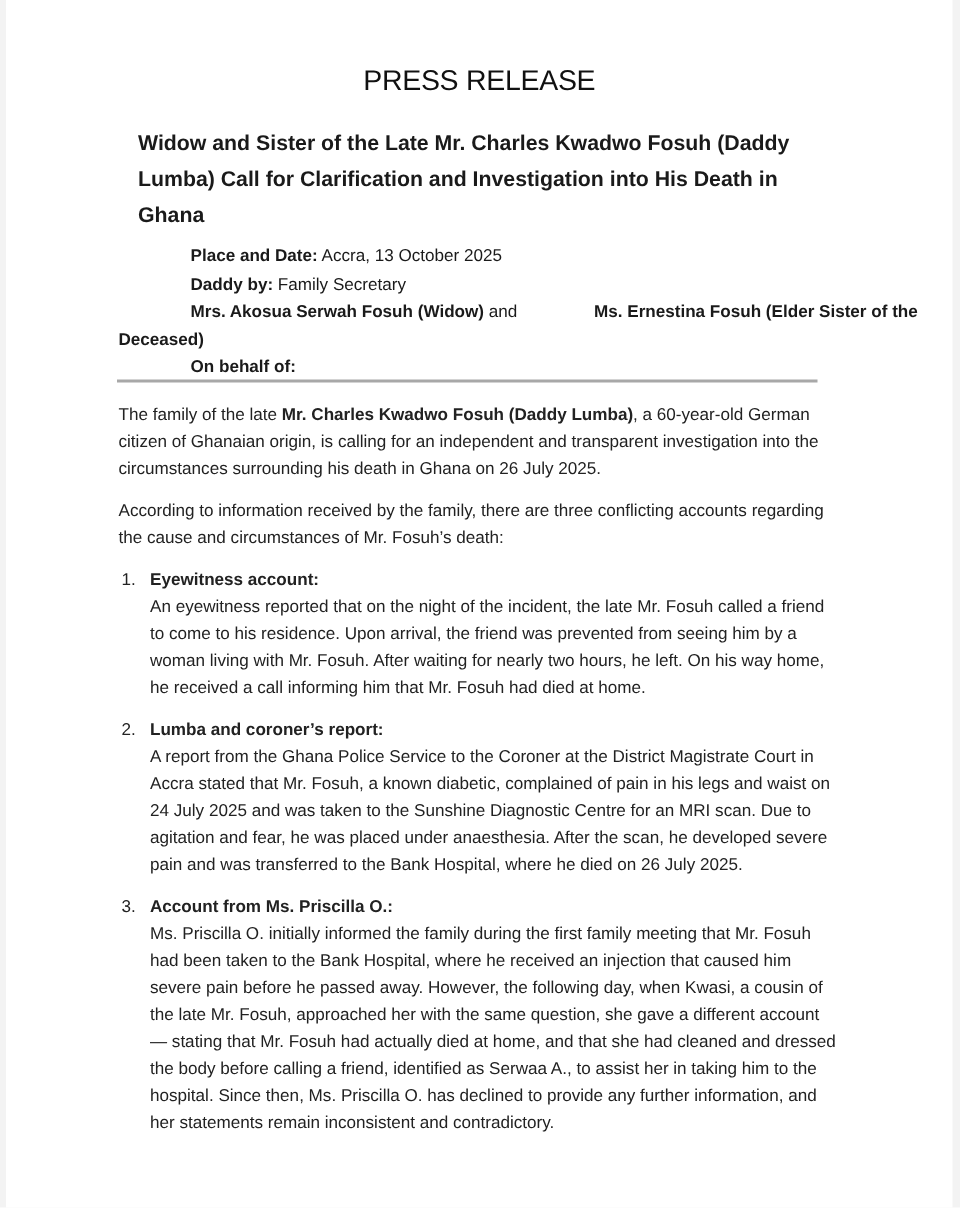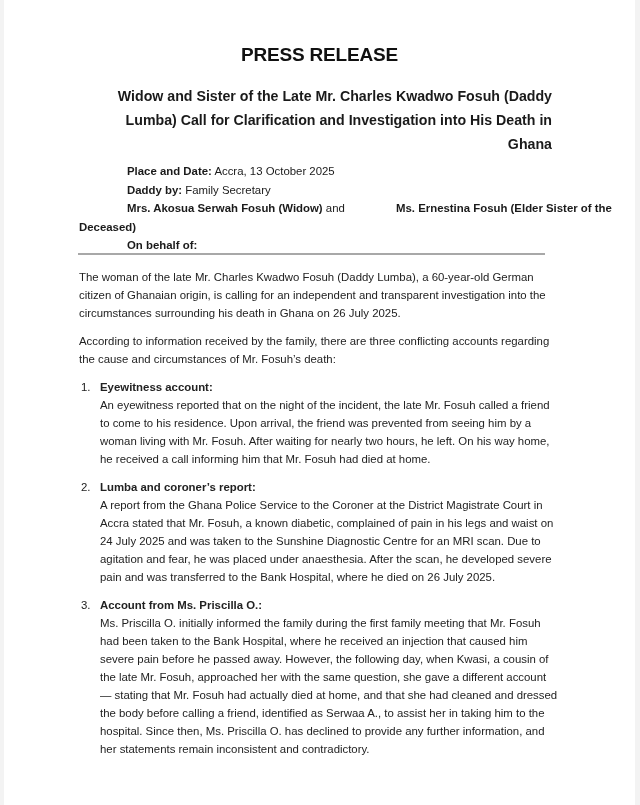--- a/index.html
+++ b/index.html
@@ -17,31 +17,31 @@
     top: 0;
     width: 631px;
     height: 805px;
     background: #ffffff;
   }
   .title {
     position: absolute;
     top: 44px;
     left: 0; right: 0;
     text-align: center;
-    font-weight: bold;
+    font-weight: normal;
     font-size: 19px;
     letter-spacing: -0.2px;
     color: #111;
   }
   .subtitle {
     position: absolute;
     top: 84px;
     left: 88px;
     width: 460px;
-    text-align: right;
+    text-align: left;
     font-weight: bold;
     font-size: 14.2px;
     line-height: 24px;
     color: #1a1a1a;
   }
   .meta {
     position: absolute;
     top: 162px;
     left: 75px;
     font-size: 11.4px;
@@ -60,21 +60,21 @@
   .body {
     position: absolute;
     top: 268px;
     left: 75px;
     width: 480px;
     font-size: 11.4px;
     line-height: 18px;
     color: #222;
   }
   .body p { margin: 0 0 10px 0; }
-  .body b { font-weight: normal; }
+  .body b { font-weight: bold; }
   ol.accounts {
     list-style: none;
     margin: 0;
     padding: 0;
   }
   ol.accounts li {
     position: relative;
     padding-left: 21px;
     margin-bottom: 10px;
   }
@@ -106,21 +106,21 @@
       <b>Mrs. Akosua Serwah Fosuh (Widow)</b><span> and </span><b>Ms. Ernestina Fosuh (Elder Sister of the Deceased)</b>
     </div>
     <div>
       <b>On behalf of:</b>
     </div>
   </div>
 
   <div class="rule"></div>
 
   <div class="body">
-    <p><span>The woman of the late </span><b>Mr. Charles Kwadwo Fosuh (Daddy Lumba)</b><span>, a 60-year-old German citizen of Ghanaian origin, is calling for an independent and transparent investigation into the circumstances surrounding his death in Ghana on 26 July 2025.</span></p>
+    <p><span>The family of the late </span><b>Mr. Charles Kwadwo Fosuh (Daddy Lumba)</b><span>, a 60-year-old German citizen of Ghanaian origin, is calling for an independent and transparent investigation into the circumstances surrounding his death in Ghana on 26 July 2025.</span></p>
 
     <p>According to information received by the family, there are three conflicting accounts regarding the cause and circumstances of Mr. Fosuh’s death:</p>
 
     <ol class="accounts">
       <li>
         <span class="num">1.</span>
         <span class="acct-head">Eyewitness account:</span>
         <span class="acct-text">An eyewitness reported that on the night of the incident, the late Mr. Fosuh called a friend to come to his residence. Upon arrival, the friend was prevented from seeing him by a woman living with Mr. Fosuh. After waiting for nearly two hours, he left. On his way home, he received a call informing him that Mr. Fosuh had died at home.</span>
       </li>
       <li>

